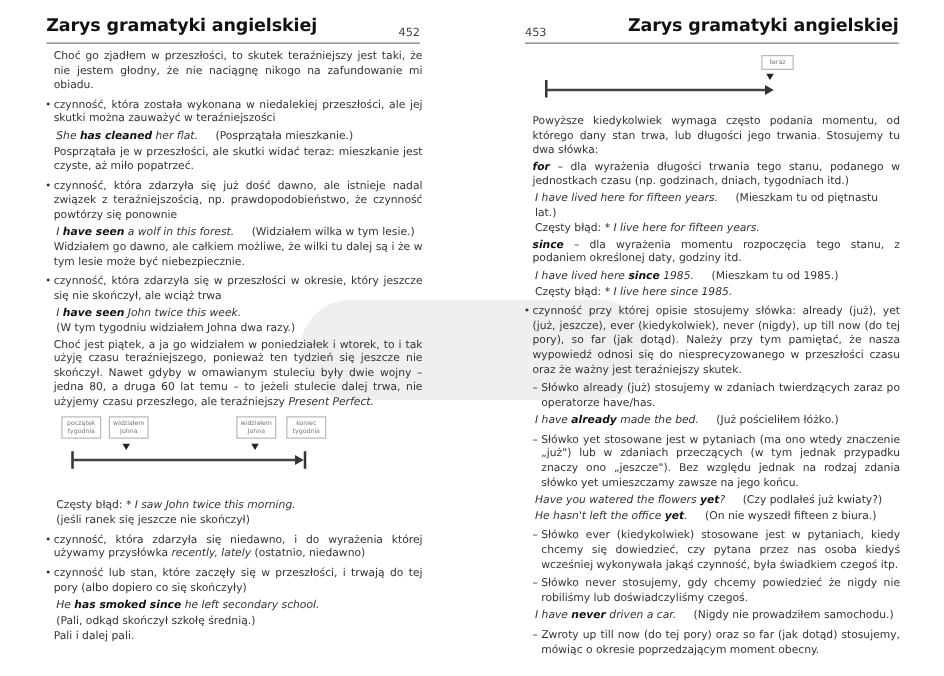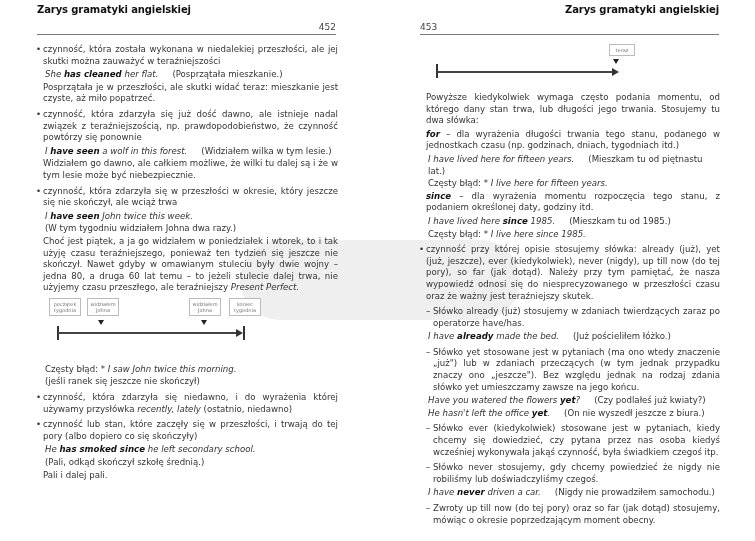--- a/index.html
+++ b/index.html
@@ -4,21 +4,21 @@
 <style>
   html, body { margin: 0; padding: 0; background: #ffffff; }
   body { width: 755px; height: 541px; position: relative; overflow: hidden;
          font-family: "DejaVu Sans", sans-serif; color: #2a2a2a; }
   .page { position: absolute; top: 0; height: 541px; }
   .page.left { left: 0; width: 378px; }
   .page.right { left: 378px; width: 377px; }
   .header { position: absolute; top: 20px; height: 14px; border-bottom: 1.5px solid #7a7a7a; }
   .left .header { left: 37px; width: 299px; }
   .right .header { left: 42px; width: 299px; }
-  .hdr-title { position: absolute; bottom: 19px; font-family: "DejaVu Sans", sans-serif; font-weight: bold; font-size: 10px; color: #111; letter-spacing: -0.1px; }
+  .hdr-title { position: absolute; bottom: 5px; font-family: "DejaVu Sans", sans-serif; font-weight: bold; font-size: 14px; color: #111; letter-spacing: -0.1px; }
   .hdr-num { position: absolute; bottom: 2px; font-size: 9px; color: #444; }
   .left .hdr-title { left: 0; }
   .left .hdr-num { right: 0; }
   .right .hdr-title { right: 0; }
   .right .hdr-num { left: 0; text-align: center; }
   .content { position: absolute; font-size: 8.6px; line-height: 11.6px; color: #333; }
   .left .content { left: 43px; top: 40px; width: 295px; }
   .right .content { left: 48px; top: 92px; width: 294px; }
   .p { margin: 0 0 2px 0; text-align: justify; }
   .bullet { position: relative; padding-left: 0; margin: 4px 0 2px 0; text-align: justify; }
@@ -42,20 +42,21 @@
 <body>
 
 <div class="watermark"></div>
 
 <div class="page left">
   <div class="header">
     <span class="hdr-title">Zarys gramatyki angielskiej</span>
     <span class="hdr-num">452</span>
   </div>
   <div class="content">
+    <p class="p">Choć go zjadłem w przeszłości, to skutek teraźniejszy jest taki, że nie jestem głodny, że nie naciągnę nikogo na zafundowanie mi obiadu.</p>
 
     <div class="bullet"><span>czynność, która została wykonana w niedalekiej przeszłości, ale jej skutki można zauważyć w teraźniejszości</span></div>
     <div class="ex"><i><span>She </span><b>has cleaned</b><span> her flat.</span></i><span class="tr">(Posprzątała mieszkanie.)</span></div>
     <p class="p">Posprzątała je w przeszłości, ale skutki widać teraz: mieszkanie jest czyste, aż miło popatrzeć.</p>
 
     <div class="bullet"><span>czynność, która zdarzyła się już dość dawno, ale istnieje nadal związek z teraźniejszością, np. prawdopodobieństwo, że czynność powtórzy się ponownie</span></div>
     <div class="ex"><i><span>I </span><b>have seen</b><span> a wolf in this forest.</span></i><span class="tr">(Widziałem wilka w tym lesie.)</span></div>
     <p class="p">Widziałem go dawno, ale całkiem możliwe, że wilki tu dalej są i że w tym lesie może być niebezpiecznie.</p>
 
     <div class="bullet"><span>czynność, która zdarzyła się w przeszłości w okresie, który jeszcze się nie skończył, ale wciąż trwa</span></div>
@@ -112,21 +113,21 @@
     <div class="ex"><i><span>I have lived here </span><b>since</b><span> 1985.</span></i><span class="tr">(Mieszkam tu od 1985.)</span></div>
     <div class="ex"><span>Częsty błąd:</span><i> * I live here since 1985.</i></div>
 
     <div class="bullet">czynność przy której opisie stosujemy słówka: already (już), yet (już, jeszcze), ever (kiedykolwiek), never (nigdy), up till now (do tej pory), so far (jak dotąd). Należy przy tym pamiętać, że nasza wypowiedź odnosi się do niesprecyzowanego w przeszłości czasu oraz że ważny jest teraźniejszy skutek.</div>
 
     <div class="dash"><span class="dash-mark">–</span><span>Słówko already (już) stosujemy w zdaniach twierdzących zaraz po operatorze have/has.</span></div>
     <div class="ex"><i><span>I have </span><b>already</b><span> made the bed.</span></i><span class="tr">(Już pościeliłem łóżko.)</span></div>
 
     <div class="dash"><span class="dash-mark">–</span><span>Słówko yet stosowane jest w pytaniach (ma ono wtedy znaczenie „już") lub w zdaniach przeczących (w tym jednak przypadku znaczy ono „jeszcze"). Bez względu jednak na rodzaj zdania słówko yet umieszczamy zawsze na jego końcu.</span></div>
     <div class="ex"><i><span>Have you watered the flowers </span><b>yet</b><span>?</span></i><span class="tr">(Czy podlałeś już kwiaty?)</span></div>
-    <div class="ex"><i><span>He hasn't left the office </span><b>yet</b><span>.</span></i><span class="tr">(On nie wyszedł jeszcze z biura.)</span></div>
+    <div class="ex"><i><span>He hasn't left the office </span><b>yet</b><span>.</span></i><span class="tr">(On nie wyszedł fifteen z biura.)</span></div>
 
     <div class="dash"><span class="dash-mark">–</span><span>Słówko ever (kiedykolwiek) stosowane jest w pytaniach, kiedy chcemy się dowiedzieć, czy pytana przez nas osoba kiedyś wcześniej wykonywała jakąś czynność, była świadkiem czegoś itp.</span></div>
 
     <div class="dash"><span class="dash-mark">–</span><span>Słówko never stosujemy, gdy chcemy powiedzieć że nigdy nie robiliśmy lub doświadczyliśmy czegoś.</span></div>
     <div class="ex"><i><span>I have </span><b>never</b><span> driven a car.</span></i><span class="tr">(Nigdy nie prowadziłem samochodu.)</span></div>
 
     <div class="dash"><span class="dash-mark">–</span><span>Zwroty up till now (do tej pory) oraz so far (jak dotąd) stosujemy, mówiąc o okresie poprzedzającym moment obecny.</span></div>
 
   </div>
 </div>

